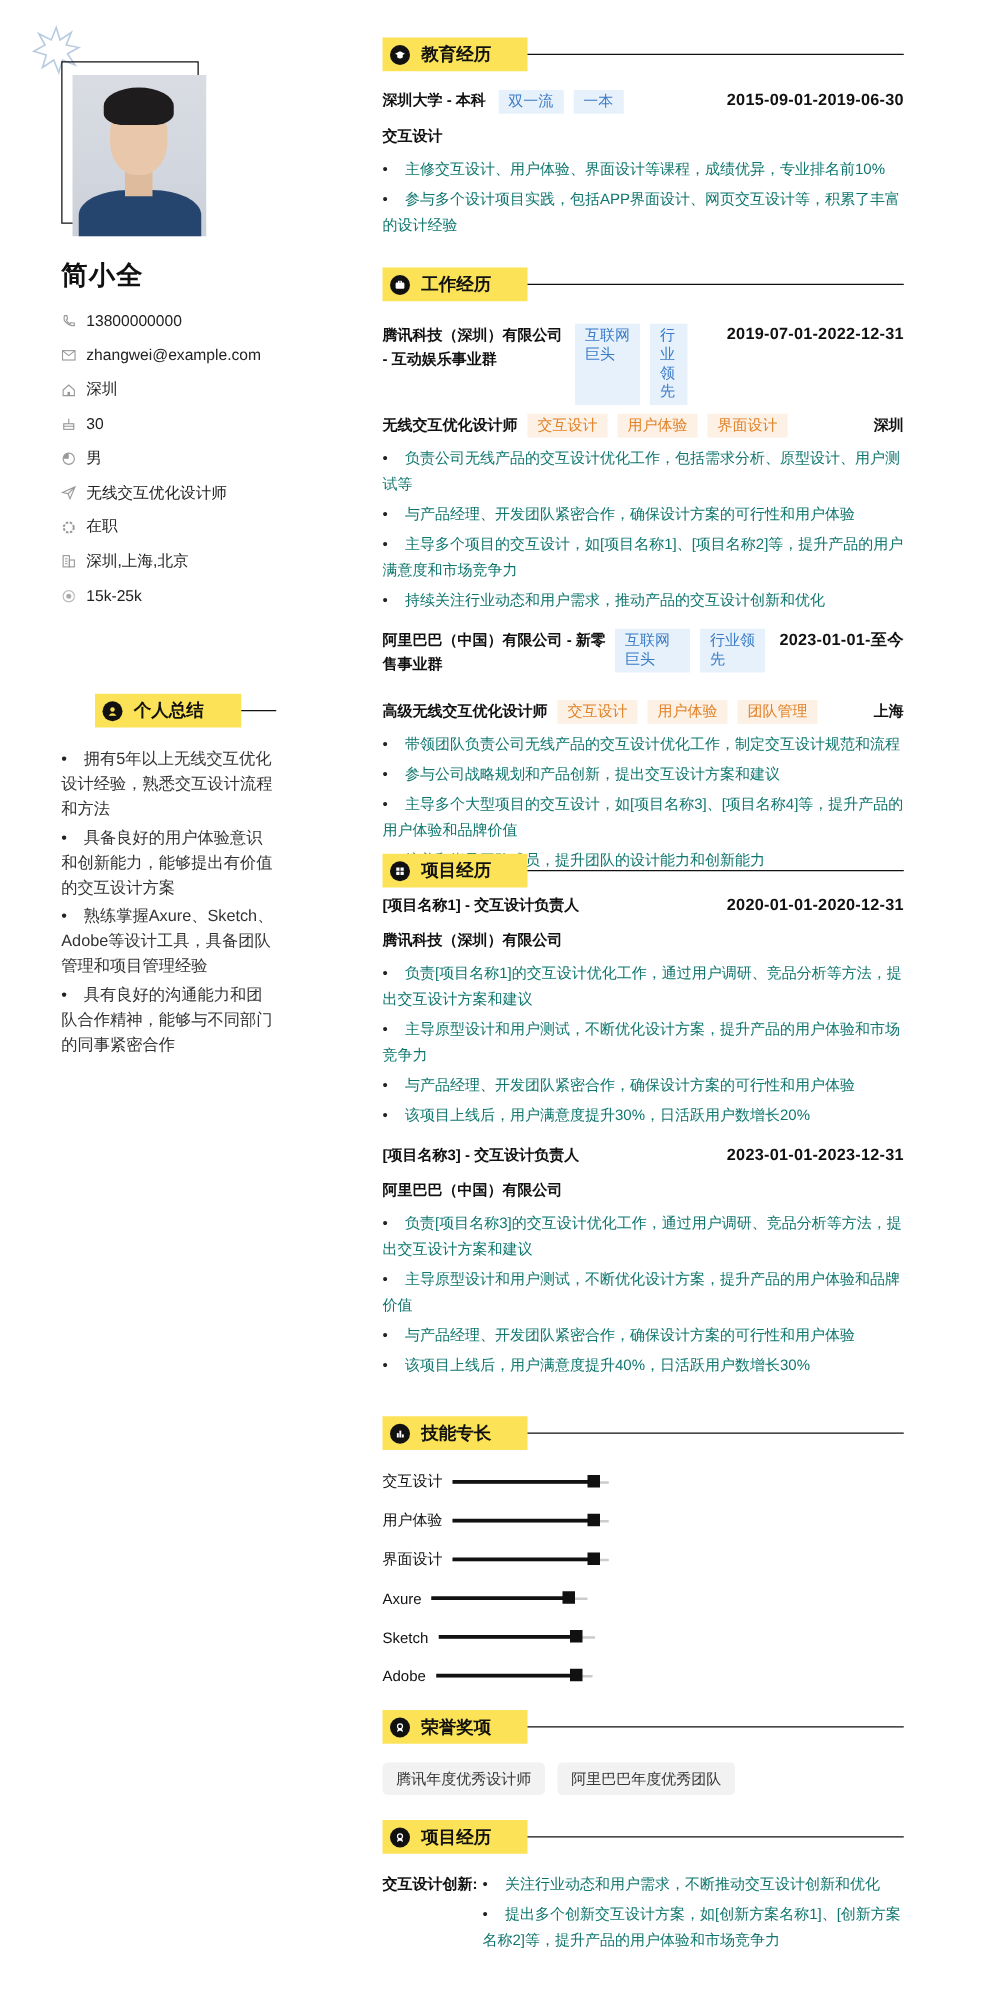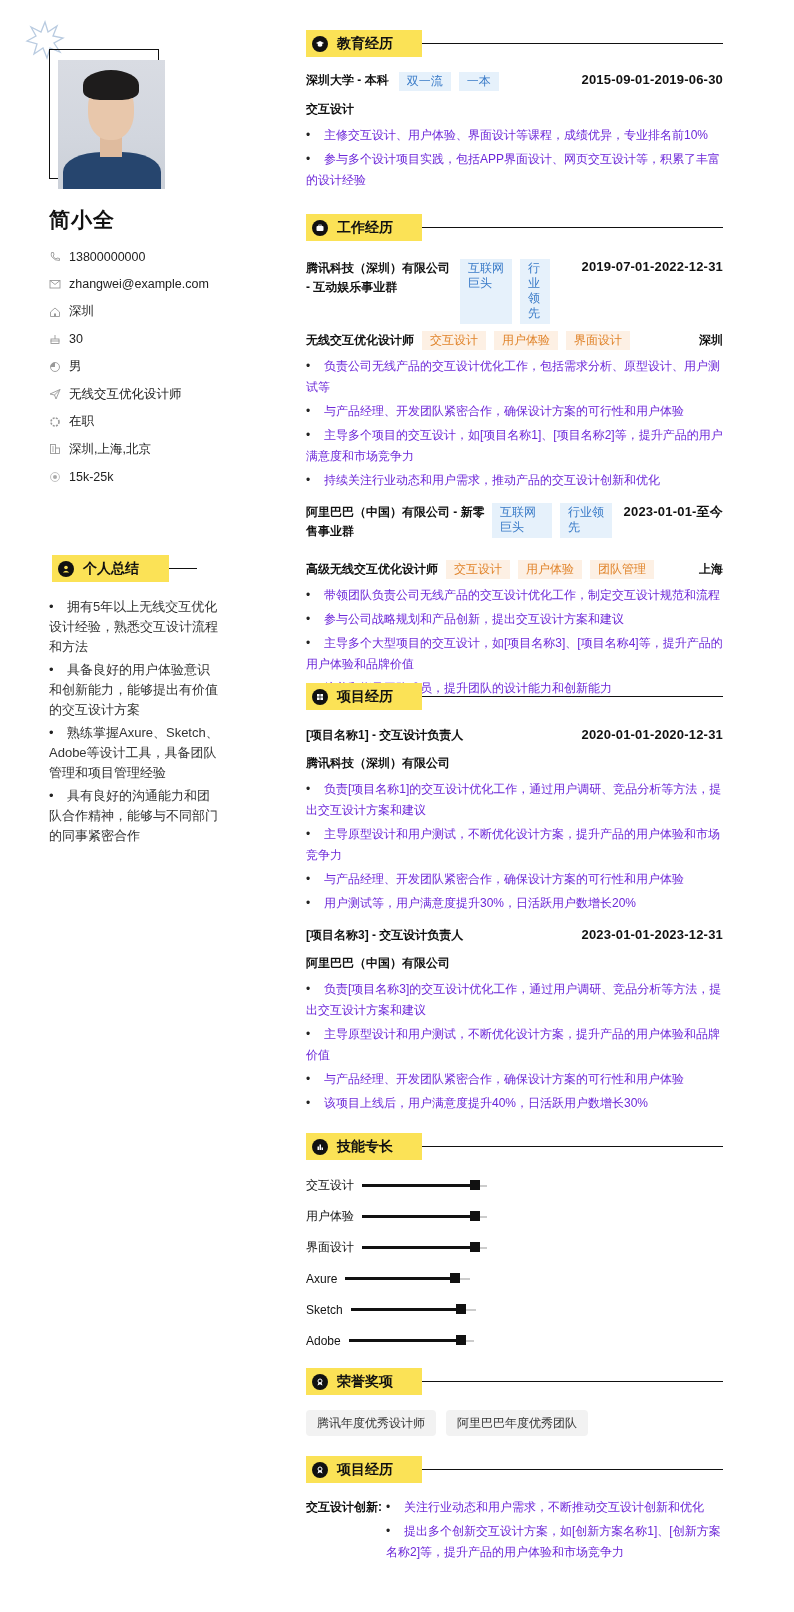--- a/index.html
+++ b/index.html
@@ -56,40 +56,40 @@
     background: #fbe256; height: 27px; display: flex; align-items: center;
     padding: 0 14px 0 6px; font-size: 14px; font-weight: bold; color: #111;
   }
   .sec-head .badge .circ {
     width: 16px; height: 16px; border-radius: 50%; background: #111; margin-right: 9px;
     display: flex; align-items: center; justify-content: center;
   }
   .sec-head .badge .circ svg { width: 10px; height: 10px; }
   .sec-head .line { flex: 1; height: 1.5px; background: #111; }
 
-  .left .sec-head { position: absolute; left: 37px; top: 555px; width: 160px; padding-left: 15px; }
+  .left .sec-head { position: absolute; left: 61px; top: 555px; width: 160px; padding-left: 15px; }
   .left .sec-head .badge { width: 117px; }
   .summary { position: absolute; left: 49px; top: 597px; width: 170px; font-size: 13px; color: #333; }
   .summary li { list-style: none; line-height: 20px; margin-bottom: 3px; }
   .bullet::before { content: "•"; display: inline-block; width: 18px; color: #222; }
   .sec { position: absolute; left: 306px; width: 417px; }
   .sec .sec-head .badge { width: 116px; }
 
   .row { display: flex; justify-content: space-between; align-items: flex-start; }
   .bold { font-weight: bold; color: #111; font-size: 12px; }
   .date { font-weight: bold; color: #111; font-size: 13px; letter-spacing: 0.2px; white-space: nowrap; }
   .tag-blue {
     display: inline-block; background: #e6f1fb; color: #3a7bc8; font-size: 12px;
     padding: 1px 8px; margin-left: 8px; line-height: 17px; vertical-align: top;
   }
   .tag-orange {
     display: inline-block; background: #fdf0e4; color: #e0832a; font-size: 12px;
     padding: 1px 8px; margin-left: 8px; line-height: 17px;
   }
-  .blist { font-size: 12px; color: #6d28d9; }
+  .blist { font-size: 12px; color: #0f766e; }
   .blist li { list-style: none; line-height: 21px; margin-bottom: 3px; }
 
   
   .skill { display: flex; align-items: center; height: 31px; font-size: 12px; color: #111; }
   .skill .lab { margin-right: 8px; }
   .skill .track { position: relative; height: 2px; background: #ccc; }
   .skill .fill { position: absolute; left: 0; top: -0.5px; height: 3px; background: #111; }
   .skill .knob { position: absolute; top: -4.5px; width: 10px; height: 10px; background: #111; }
 
   .award {
@@ -320,30 +320,30 @@
               <rect x="2" y="5.4" width="2.6" height="2.6" fill="#fff"></rect>
               <rect x="5.4" y="5.4" width="2.6" height="2.6" fill="#fff"></rect>
             </svg>
           </span>
         <span>项目经历</span>
       </div>
       <div class="line"></div>
     </div>
 
     <div>
-      <div class="row" style="margin-top:17px;">
+      <div class="row" style="margin-top:6px;">
         <span class="bold">[项目名称1] - 交互设计负责人</span>
         <span class="date">2020-01-01-2020-12-31</span>
       </div>
       <div class="bold" style="margin-top:11px;">腾讯科技（深圳）有限公司</div>
       <ul class="blist" style="margin-top:7px;">
         <li class="bullet">负责[项目名称1]的交互设计优化工作，通过用户调研、竞品分析等方法，提出交互设计方案和建议</li>
         <li class="bullet">主导原型设计和用户测试，不断优化设计方案，提升产品的用户体验和市场竞争力</li>
         <li class="bullet">与产品经理、开发团队紧密合作，确保设计方案的可行性和用户体验</li>
-        <li class="bullet">用户测试等，用户满意度提升30%，日活跃用户数增长20%</li>
+        <li class="bullet">该项目上线后，用户满意度提升30%，日活跃用户数增长20%</li>
       </ul>
     </div>
 
     <div>
       <div class="row" style="margin-top:13px;">
         <span class="bold">[项目名称3] - 交互设计负责人</span>
         <span class="date">2023-01-01-2023-12-31</span>
       </div>
       <div class="bold" style="margin-top:11px;">阿里巴巴（中国）有限公司</div>
       <ul class="blist" style="margin-top:7px;">

